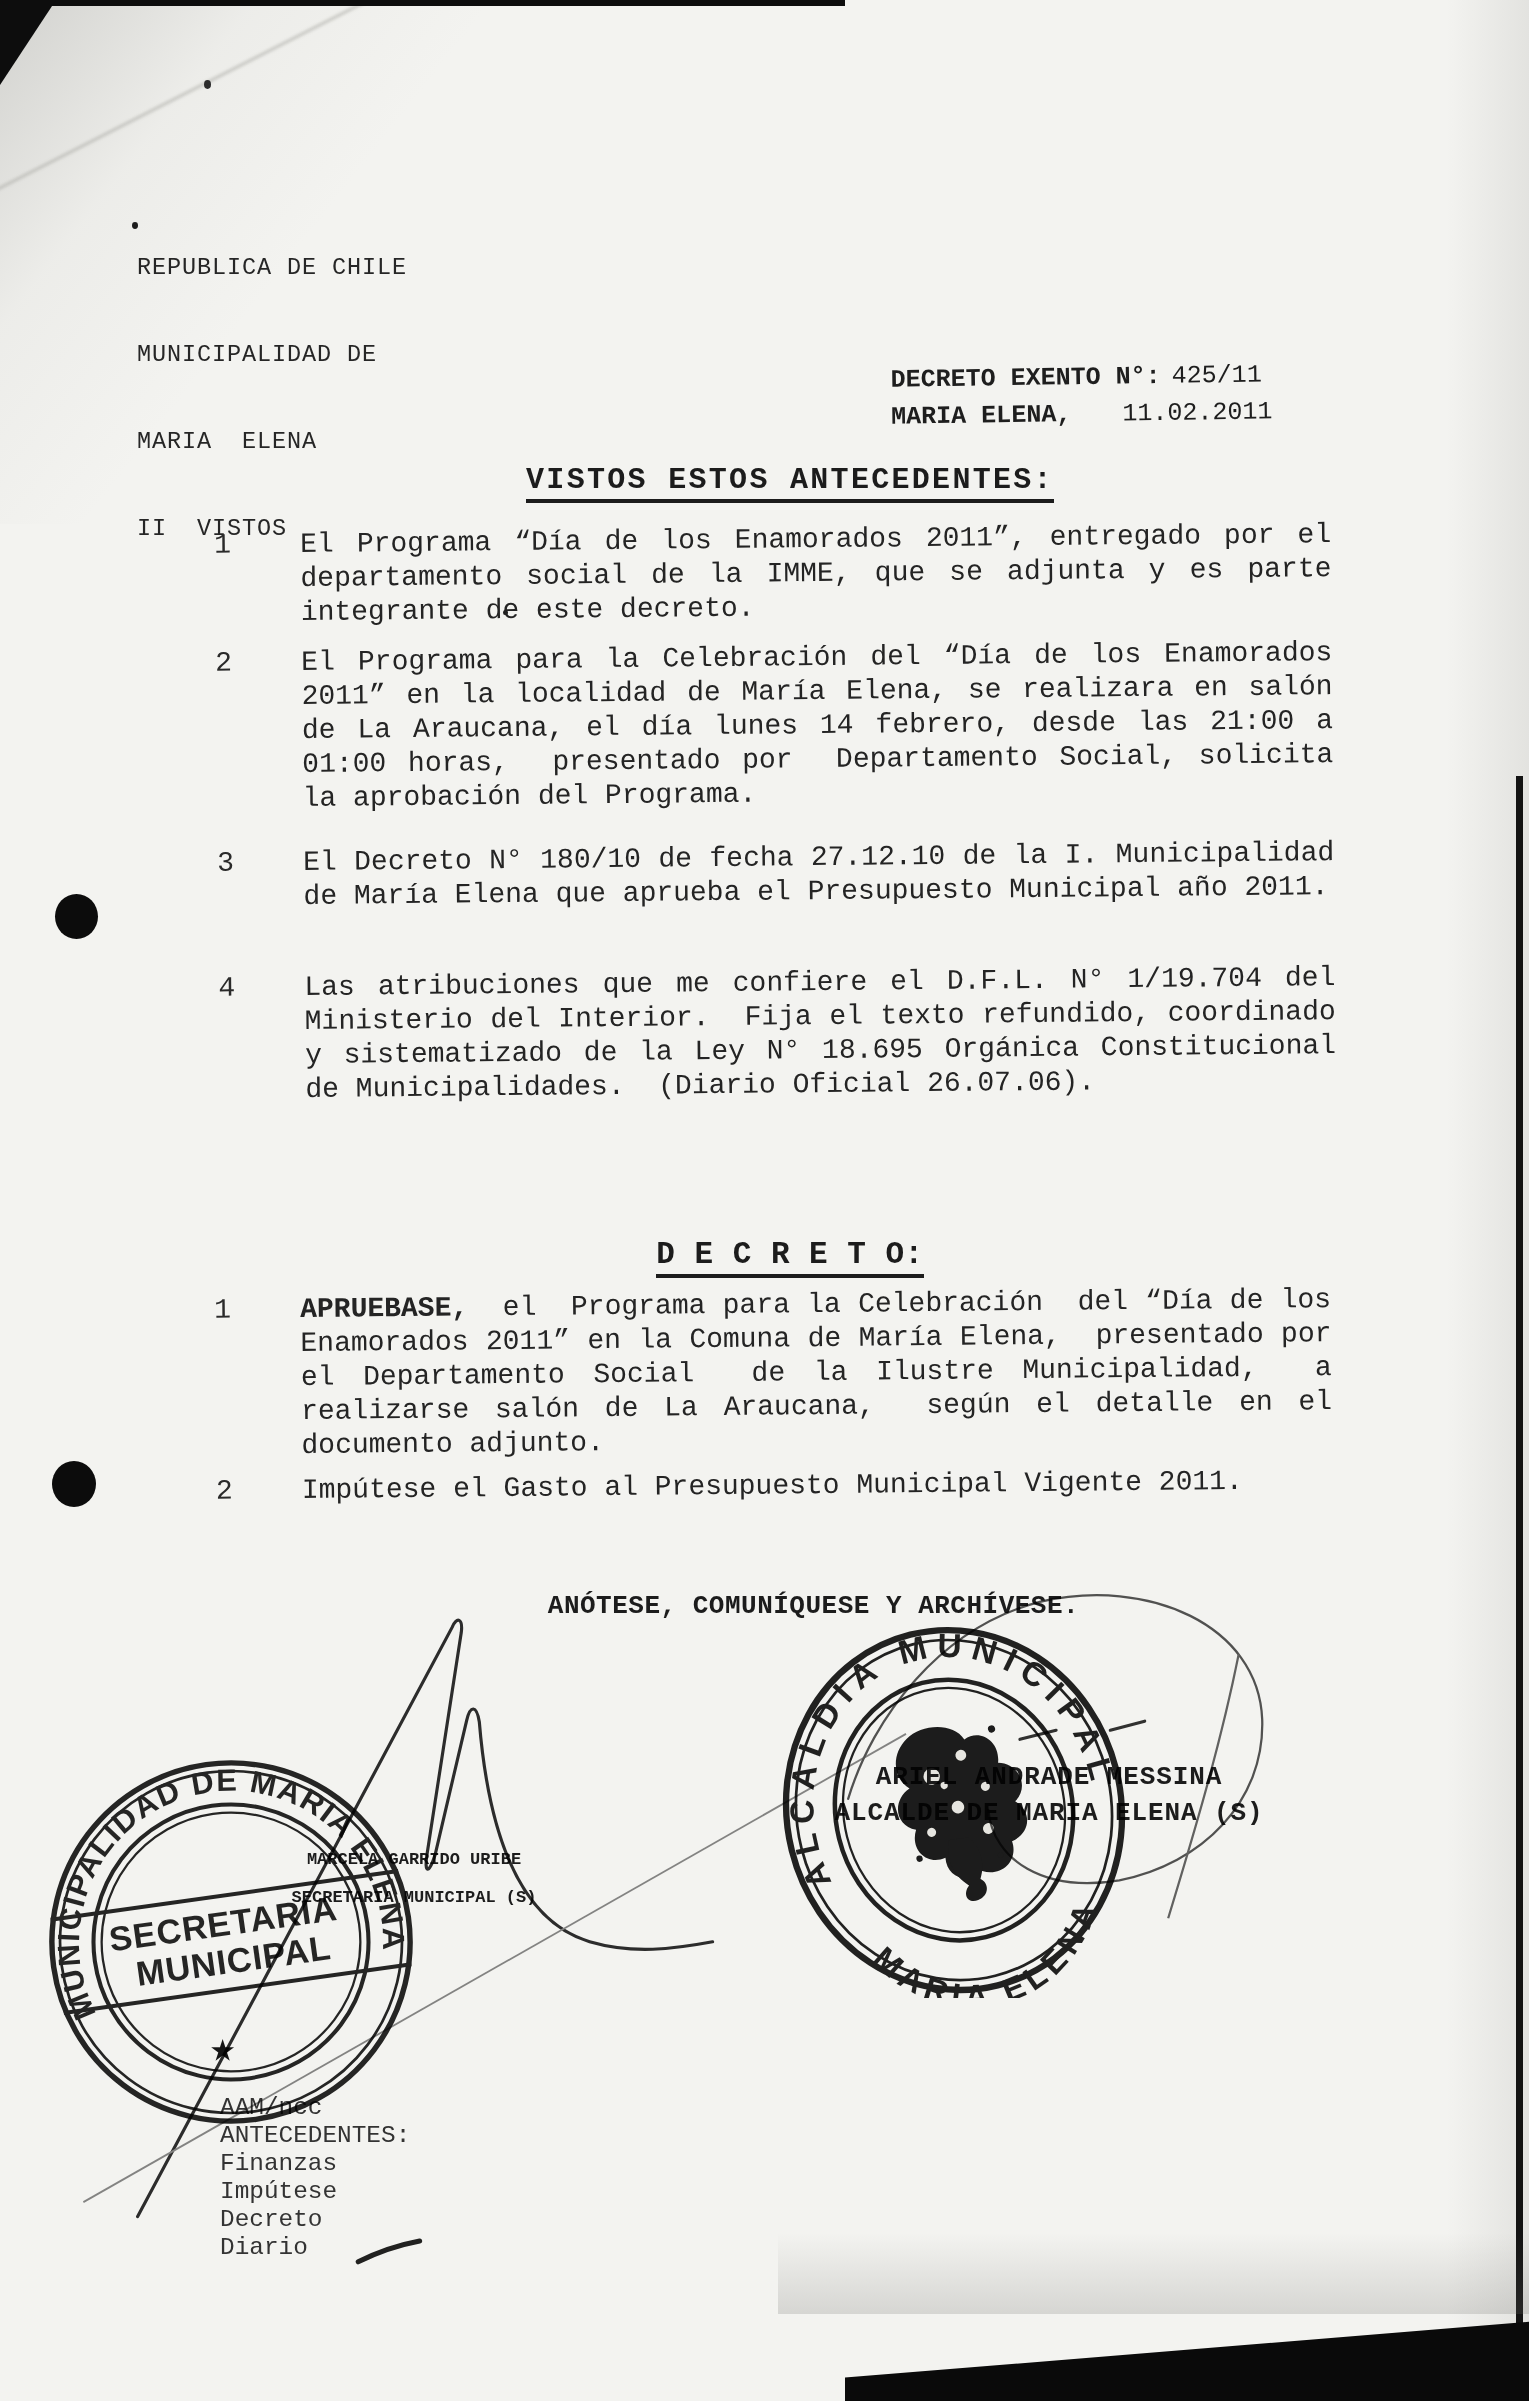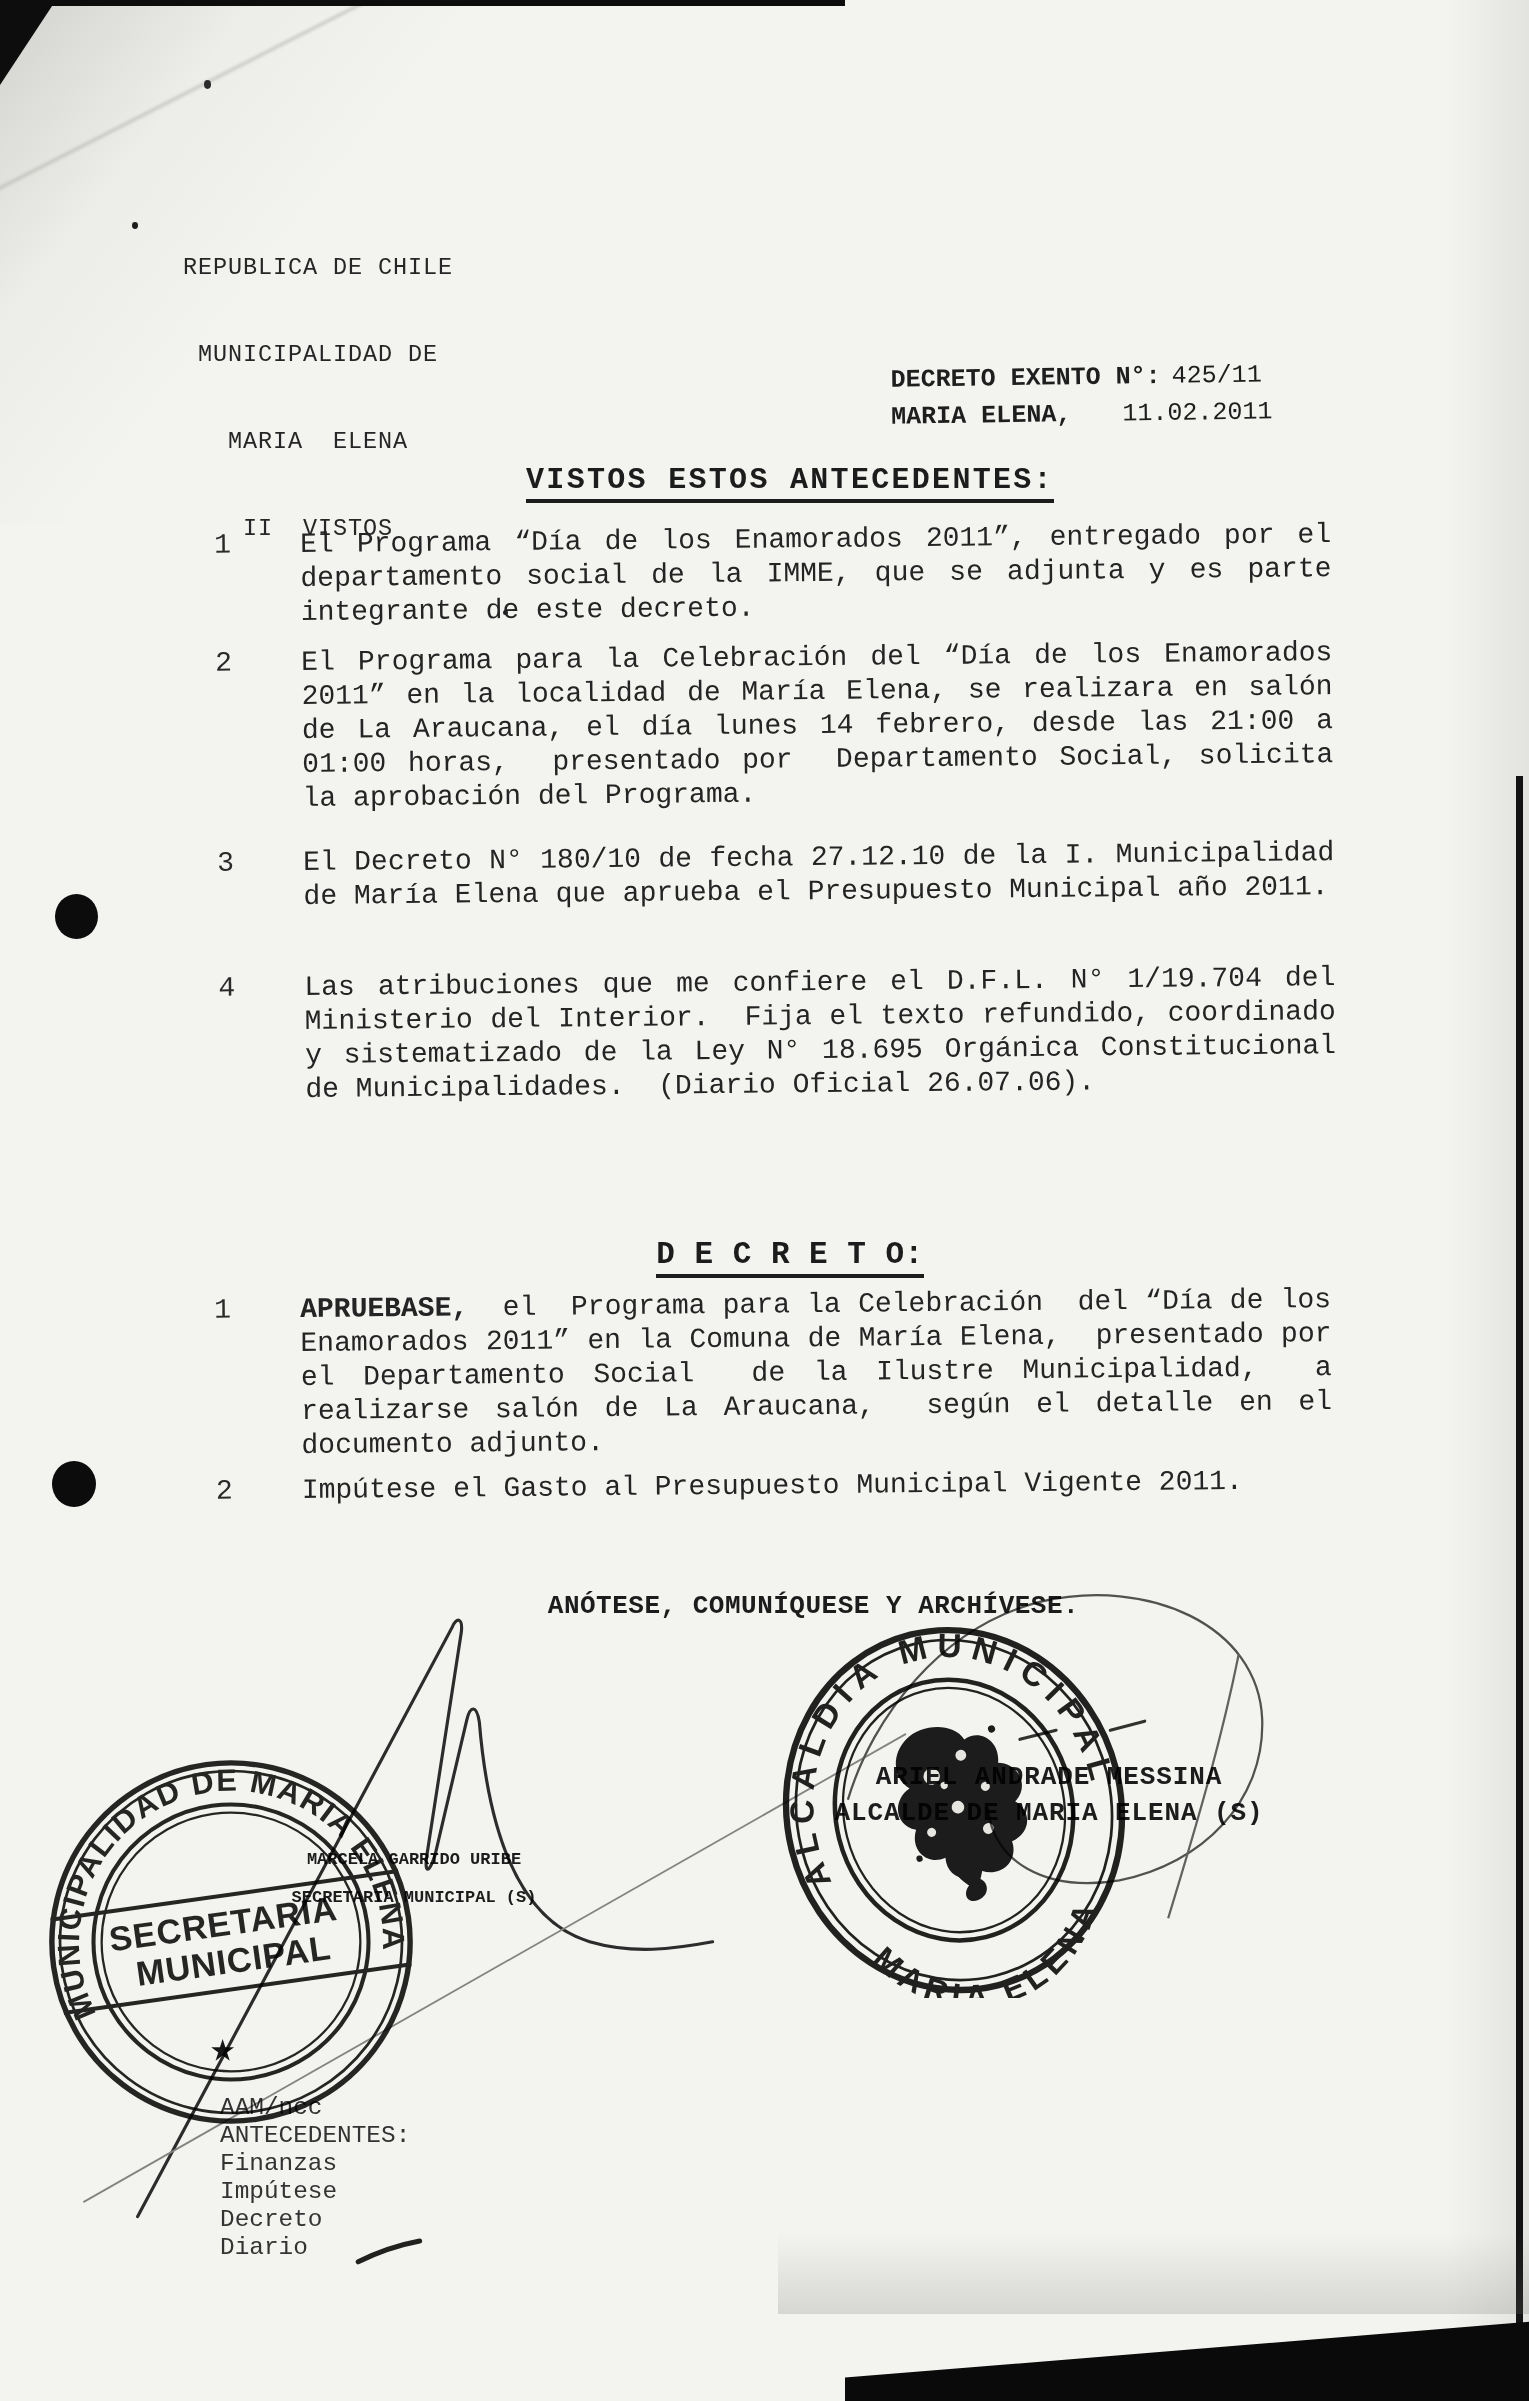--- a/index.html
+++ b/index.html
@@ -27,21 +27,21 @@
   .speck  { border-radius:50%; background:#1d1d1d; }
   .speck-1 { left:132px; top:222px; width:6.3px; height:7.2px; }
   .speck-2 { left:503px; top:610px; width:4.5px; height:5.4px; }
   .corner-shade { left:0; top:0; width:579px; height:524px;
     background:linear-gradient(128deg, rgba(176,176,172,.5), rgba(214,214,210,.22) 26%, rgba(244,244,241,0) 50%); }
   .fold-line { left:-11px; top:192px; width:443px; height:2.7px; background:rgba(168,168,164,.55);
                transform:rotate(-27deg); transform-origin:0 50%; filter:blur(1.8px); }
   .right-shade { left:1447px; top:0; width:83px; height:2401px;
                  background:linear-gradient(to right, rgba(0,0,0,0), rgba(140,140,136,.16)); }
   
-  .letterhead { left:137px; top:195px; width:362px; text-align:center;
+  .letterhead { left:137px; top:195px; width:362px; text-align:left;
                 font-size:23.5px; line-height:29px; letter-spacing:0.9px; white-space:pre; color:#262626; }
   
   .decree-meta { left:891px; top:359px; width:389px; font-size:25px; line-height:37px;
                  transform:rotate(-0.8deg); color:#1e1e1e; }
   .meta-row { display:flex; }
   .meta-row .lbl { font-weight:bold; }
   .meta-row .val { margin-left:11px; }
   .meta-row.r2 .val { margin-left:51px; }
   
   .section-title { left:25px; top:0; width:1530px; text-align:center; font-weight:bold; color:#1c1c1c; }

